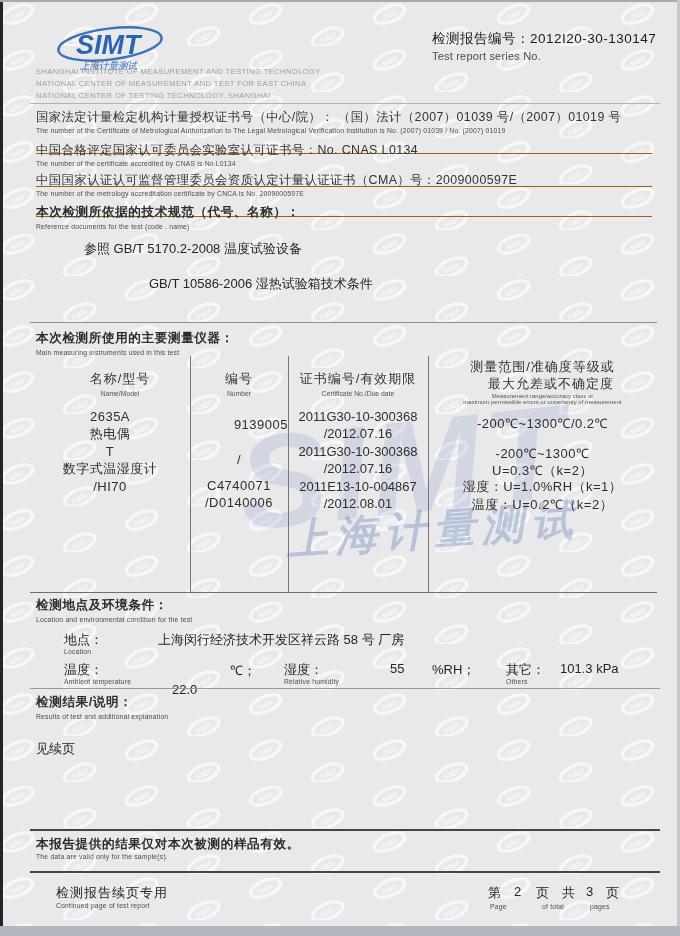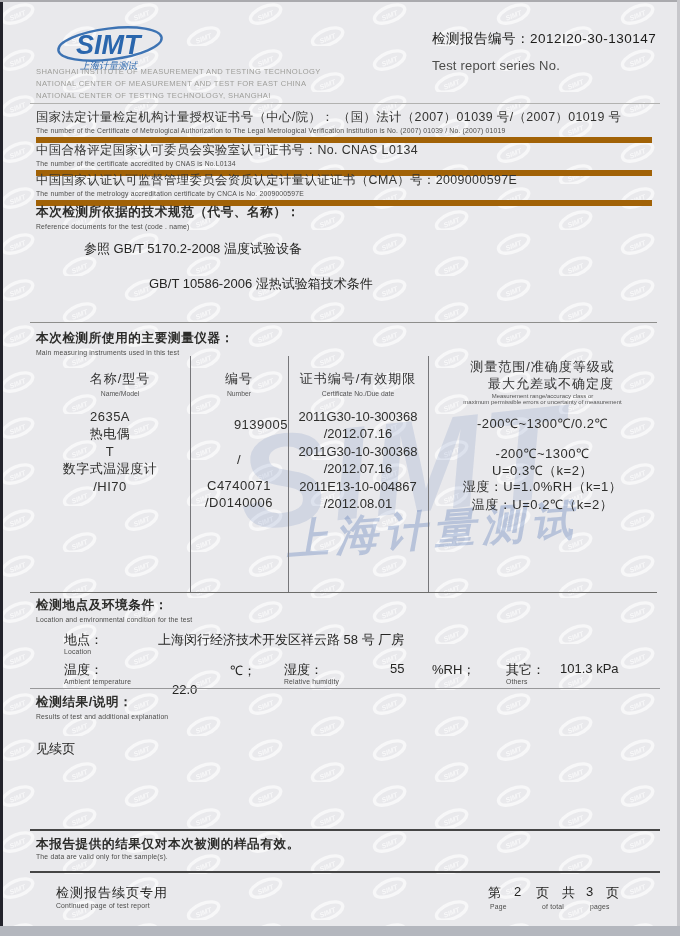--- a/index.html
+++ b/index.html
@@ -14,21 +14,21 @@
   .wm{z-index:1;font-style:italic;font-weight:bold;white-space:nowrap;pointer-events:none;}
   .wm-big{left:238px;top:392px;font-size:132px;color:rgba(72,110,176,0.15);transform:rotate(-6deg);letter-spacing:4px;}
   .wm-sub{left:286px;top:502px;font-size:42px;color:rgba(72,110,176,0.30);transform:rotate(-4deg);letter-spacing:7px;}
   .z{z-index:2;}
   .zh{font-size:12.4px;color:#333331;letter-spacing:0.4px;white-space:nowrap;}
   .zh-b{font-size:12.6px;color:#2c2c2a;font-weight:600;letter-spacing:0.6px;white-space:nowrap;}
   .en{font-size:6.8px;color:#4c4c4a;letter-spacing:0.2px;white-space:nowrap;}
   .org{font-size:7.6px;color:#9d9d99;letter-spacing:0.4px;line-height:12px;white-space:nowrap;}
   .rule{height:1px;background:#a9a9a7;}
   .rule-dk{height:2px;background:#454545;}
-  .cert{left:36px;width:616px;border-bottom:6px solid #a16207;padding-bottom:3px;}
+  .cert{left:36px;width:616px;border-bottom:1px solid #a16207;padding-bottom:19px;}
   .cell{position:absolute;text-align:center;white-space:nowrap;}
   .th-zh{font-size:13px;color:#333;letter-spacing:1px;}
   .th-en{font-size:6.8px;color:#555;}
   .td{font-size:13px;color:#2e2e2c;letter-spacing:0.5px;}
   .col-lines div{line-height:17.4px;}
   .vline{position:absolute;width:1px;background:#77777a;top:0;height:236px;}
   .val{font-size:13px;color:#252523;white-space:nowrap;}
 </style>
 </head>
 <body>
@@ -68,21 +68,21 @@
   <div class="abs z org" style="left:36px;top:66px;">
     <div>SHANGHAI INSTITUTE OF MEASUREMENT AND  TESTING TECHNOLOGY</div>
     <div>NATIONAL CENTER OF MEASUREMENT AND TEST FOR EAST CHINA</div>
     <div>NATIONAL CENTER OF TESTING TECHNOLOGY, SHANGHAI</div>
   </div>
 
   <div class="abs z" style="left:432px;top:30px;">
     <div style="font-size:13.5px;color:#1c1c1a;letter-spacing:0.5px;white-space:nowrap;">
       <span>检测报告编号：</span><span>2012I20-30-130147</span>
     </div>
-    <div class="en" style="margin-top:10px;font-size:13px;">Test report series No.</div>
+    <div class="en" style="margin-top:2px;font-size:11px;">Test report series No.</div>
   </div>
 
   <div class="abs z rule" style="left:30px;top:103px;width:630px;background:#b2b2b0;"></div>
 
   <div class="abs z cert" style="top:109px;">
     <div class="zh">国家法定计量检定机构计量授权证书号（中心/院）： （国）法计（2007）01039 号/（2007）01019 号</div>
     <div class="en" style="margin-top:1px;">The number of the Certificate of Metrological Authorization to The Legal Metrological Verification Institution is No. (2007) 01039 / No. (2007) 01019</div>
   </div>
   <div class="abs z cert" style="top:142px;">
     <div class="zh">中国合格评定国家认可委员会实验室认可证书号：No. CNAS L0134</div>

